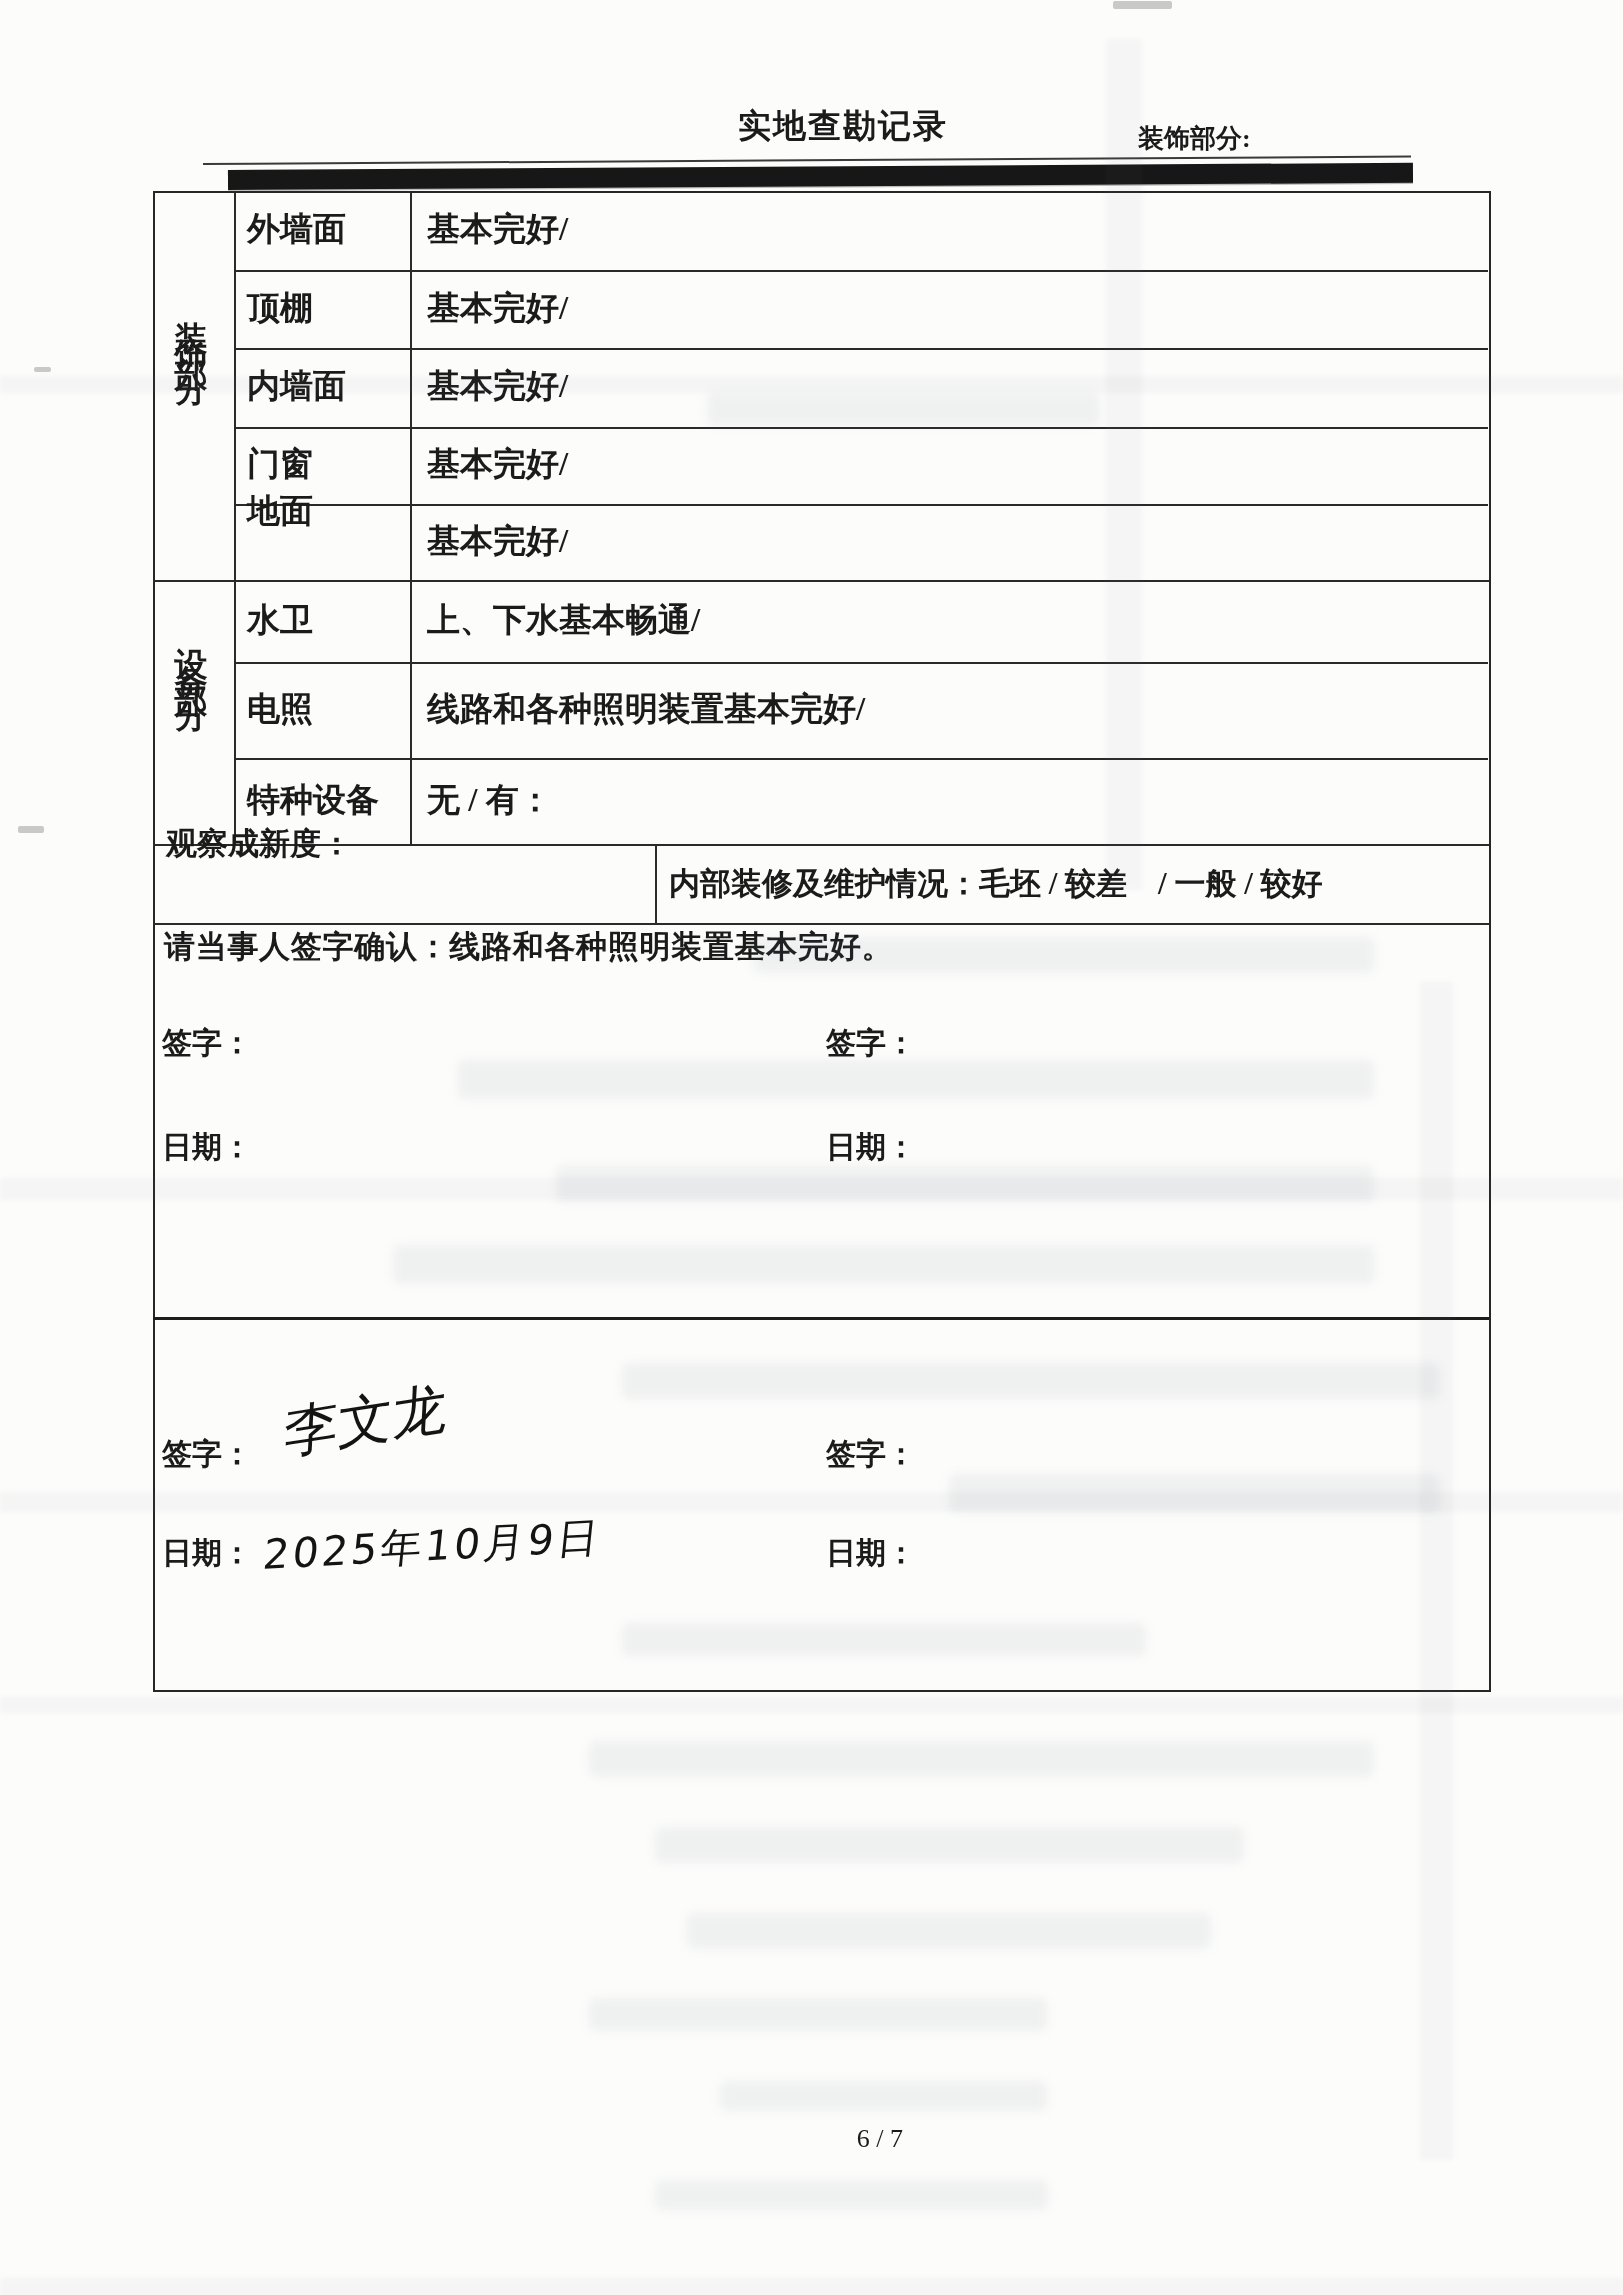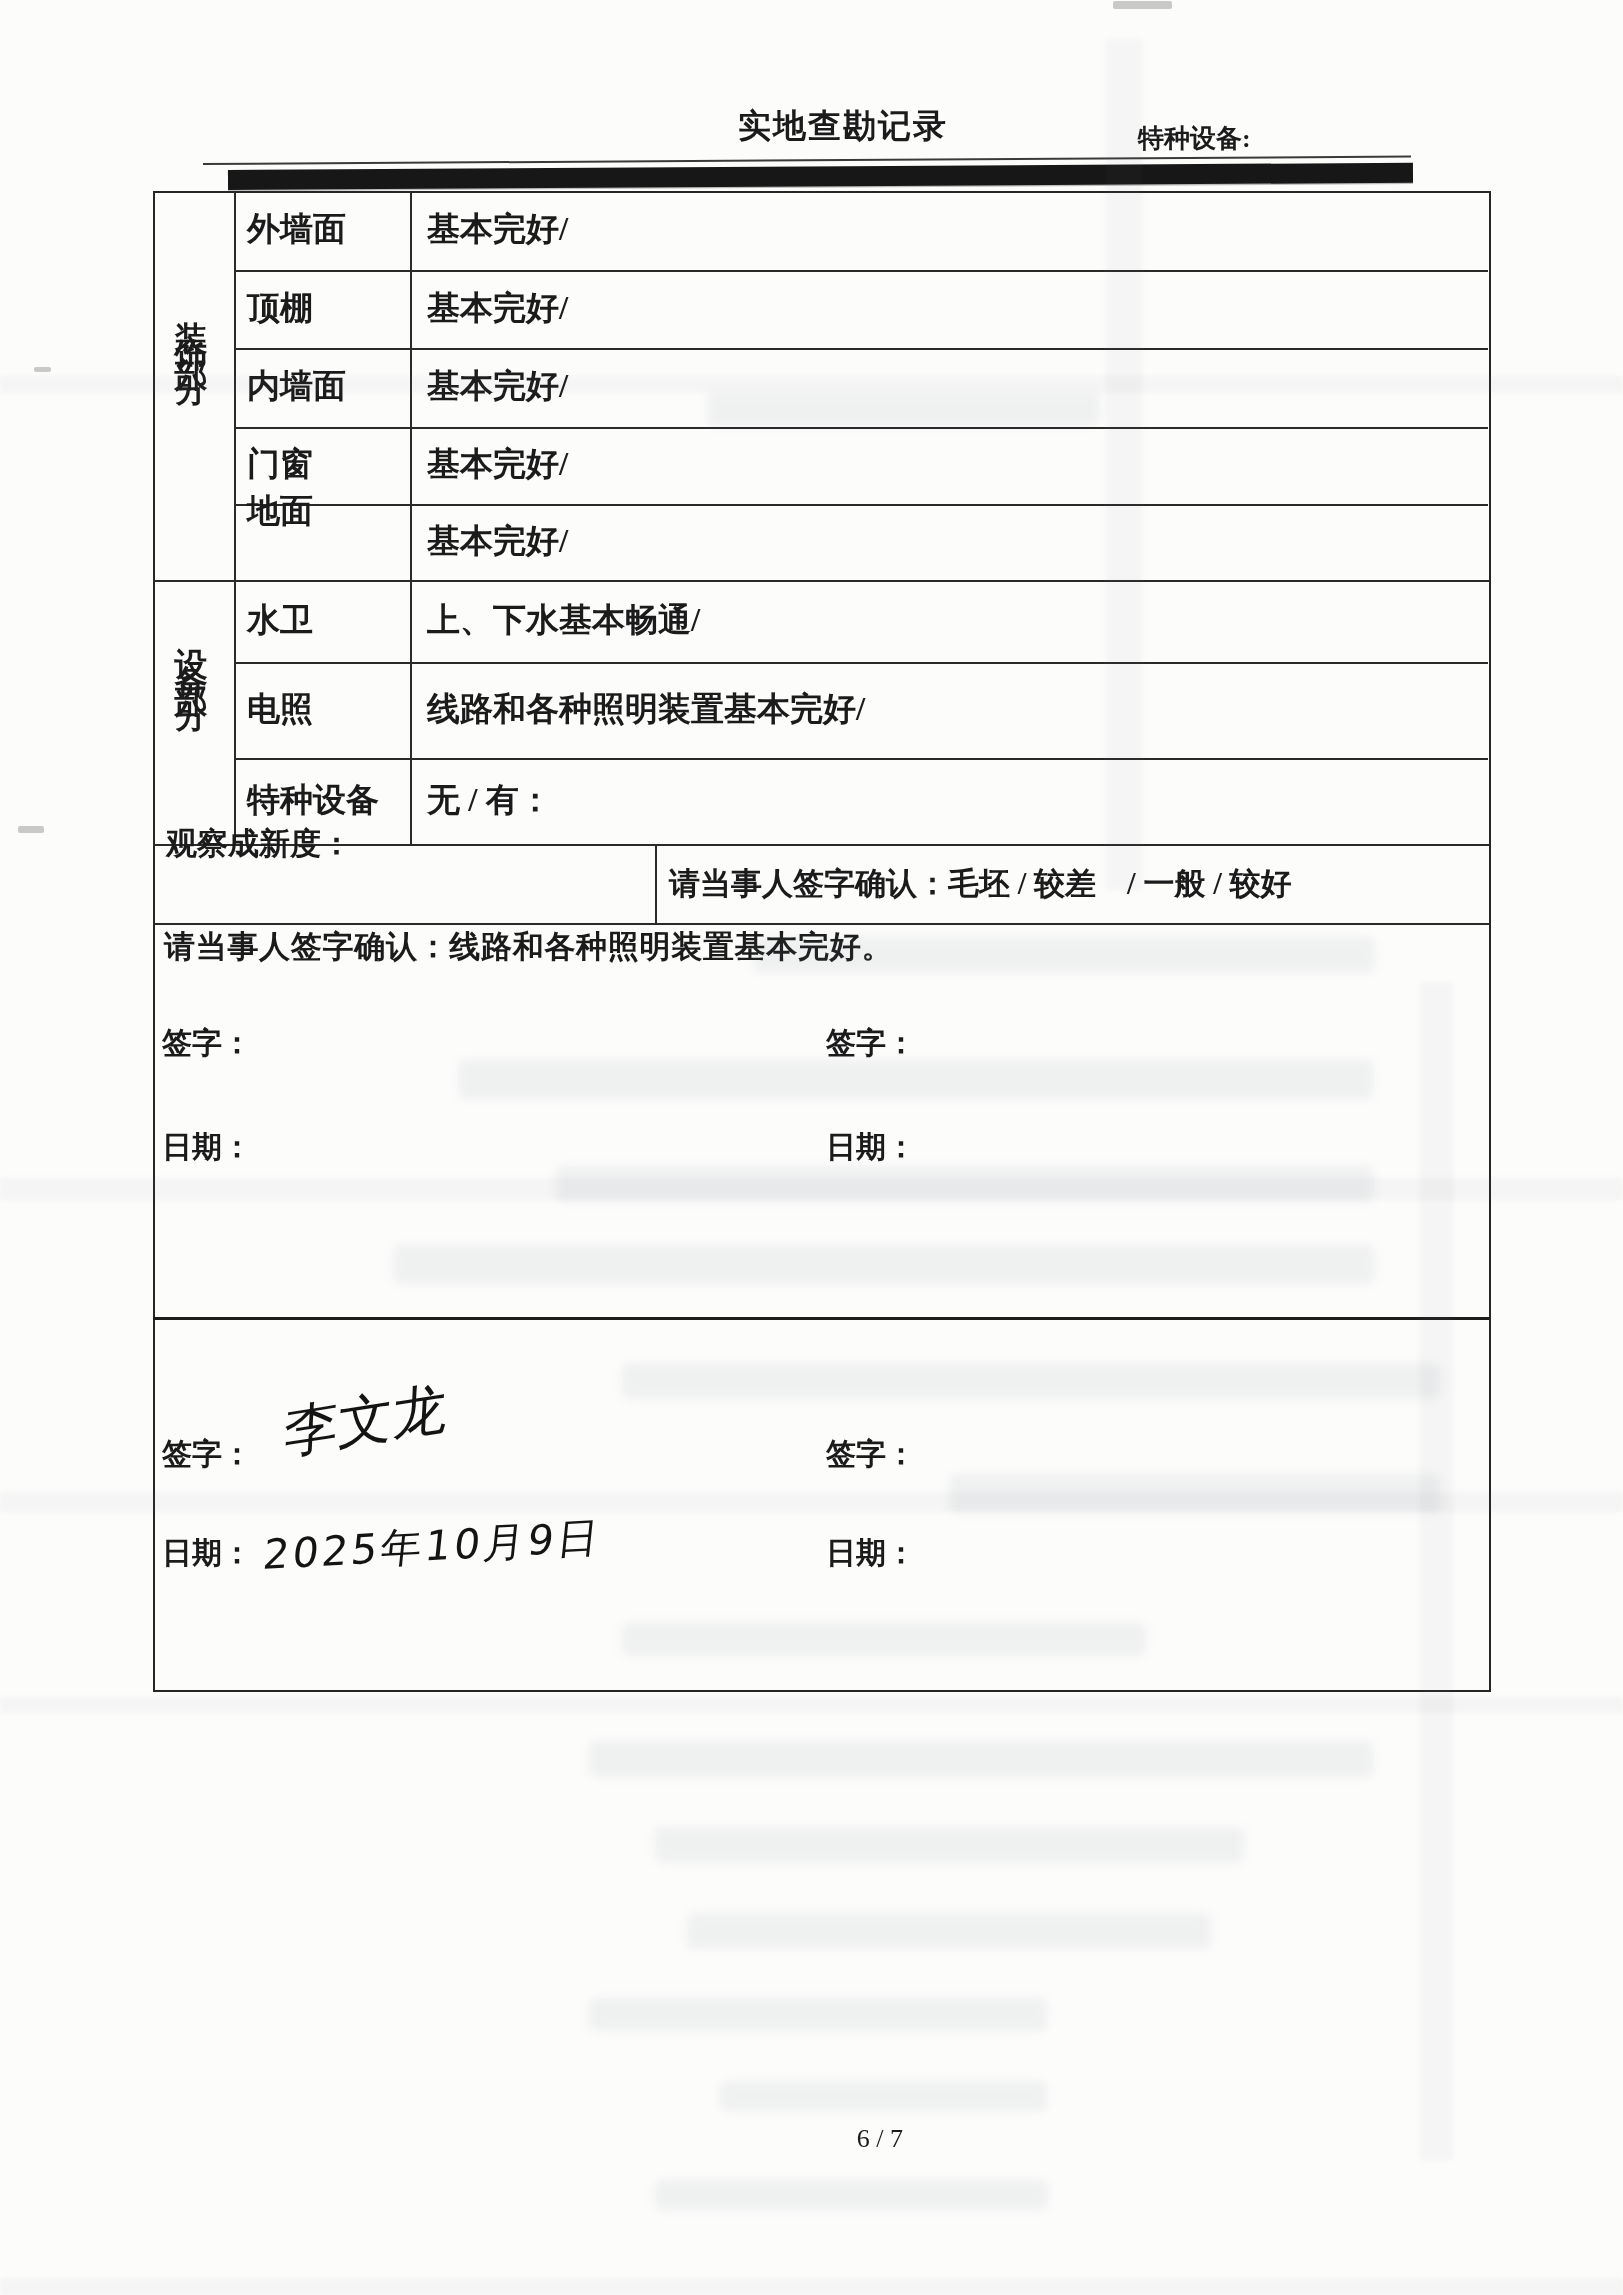--- a/index.html
+++ b/index.html
@@ -55,21 +55,21 @@
   .ghost{position:absolute;background:rgba(105,115,130,0.085);filter:blur(4.6px);border-radius:6.5px;}
   .streak{position:absolute;background:rgba(110,120,135,0.05);filter:blur(2px);}
   .mark{position:absolute;background:rgba(0,0,0,0.2);filter:blur(0.7px);border-radius:2px;}
 </style>
 </head>
 <body>
 
 <div class="page">
 
   <div class="abs page-title b" style="left:738px;top:110px;">实地查勘记录</div>
-  <div class="abs report-no b" style="left:1138px;top:126px;">特种设备:</div>
+  <div class="abs report-no b" style="left:1138px;top:126px;">装饰部分:</div>
 
   <div class="abs top-thin" style="left:203px;top:163px;width:1208px;height:2px;"></div>
   <div class="abs top-bar" style="left:228px;top:170px;width:1185px;height:19.6px;"></div>
 
   <div class="abs tbl" style="left:153px;top:191px;width:1334px;height:1497px;"></div>
 
   <div class="vl" style="left:234px;top:191px;height:653px;"></div>
   <div class="vl" style="left:410px;top:191px;height:653px;"></div>
   <div class="vl" style="left:655px;top:844px;height:79px;"></div>
 
@@ -105,21 +105,21 @@
   <div class="abs cell" style="left:247px;top:604px;">水卫</div>
   <div class="abs val" style="left:427px;top:604px;">上、下水基本畅通/</div>
 
   <div class="abs cell" style="left:247px;top:693px;">电照</div>
   <div class="abs val" style="left:427px;top:693px;">线路和各种照明装置基本完好/</div>
 
   <div class="abs cell" style="left:247px;top:784px;">特种设备</div>
   <div class="abs val" style="left:427px;top:784px;">无 / 有：</div>
 
   <div class="abs cond" style="left:166px;top:828px;text-align:center;">观察成新度：</div>
-  <div class="abs cond" style="left:669px;top:868px;">请当事人签字确认：毛坯 / 较差　/ 一般 / 较好</div>
+  <div class="abs cond" style="left:669px;top:868px;">内部装修及维护情况：毛坯 / 较差　/ 一般 / 较好</div>
 
   <div class="abs notice" style="left:164px;top:931px;">请当事人签字确认：线路和各种照明装置基本完好。</div>
   <div class="abs siglabel" style="left:162px;top:1028px;">签字：</div>
   <div class="abs siglabel" style="left:826px;top:1028px;">签字：</div>
   <div class="abs siglabel" style="left:162px;top:1132px;">日期：</div>
   <div class="abs siglabel" style="left:826px;top:1132px;">日期：</div>
 
   <div class="abs siglabel" style="left:162px;top:1439px;">签字：</div>
   <div class="abs hand hand-sig" style="left:283px;top:1393px;">李文龙</div>
   <div class="abs siglabel" style="left:826px;top:1439px;">签字：</div>

